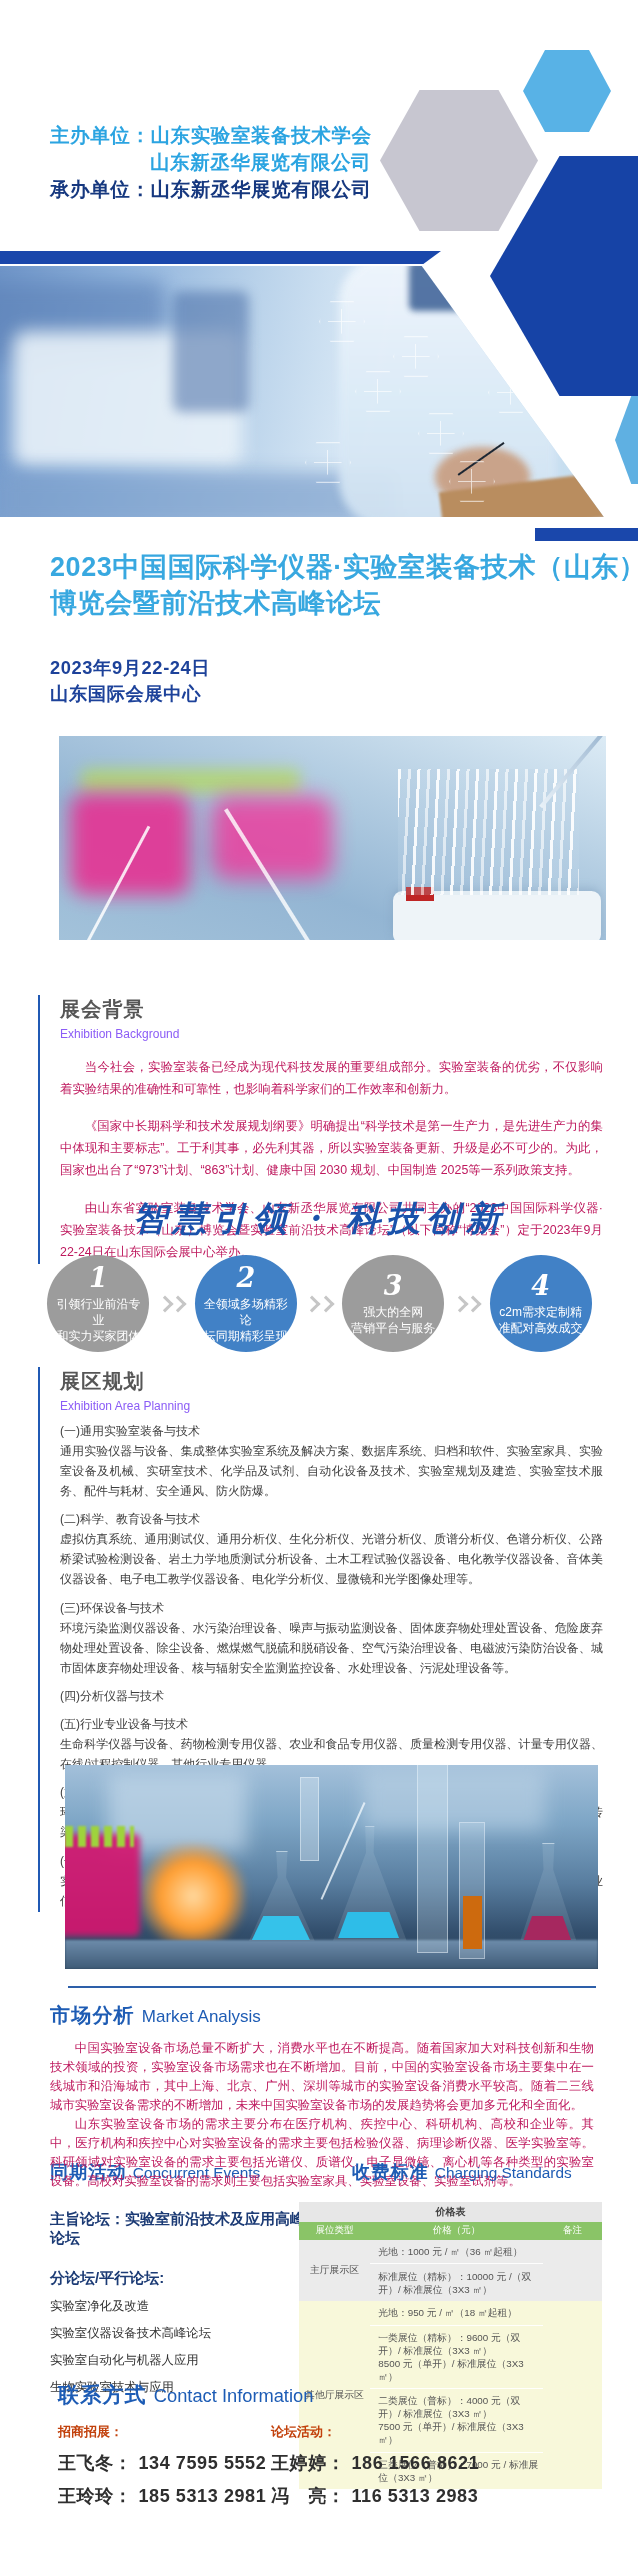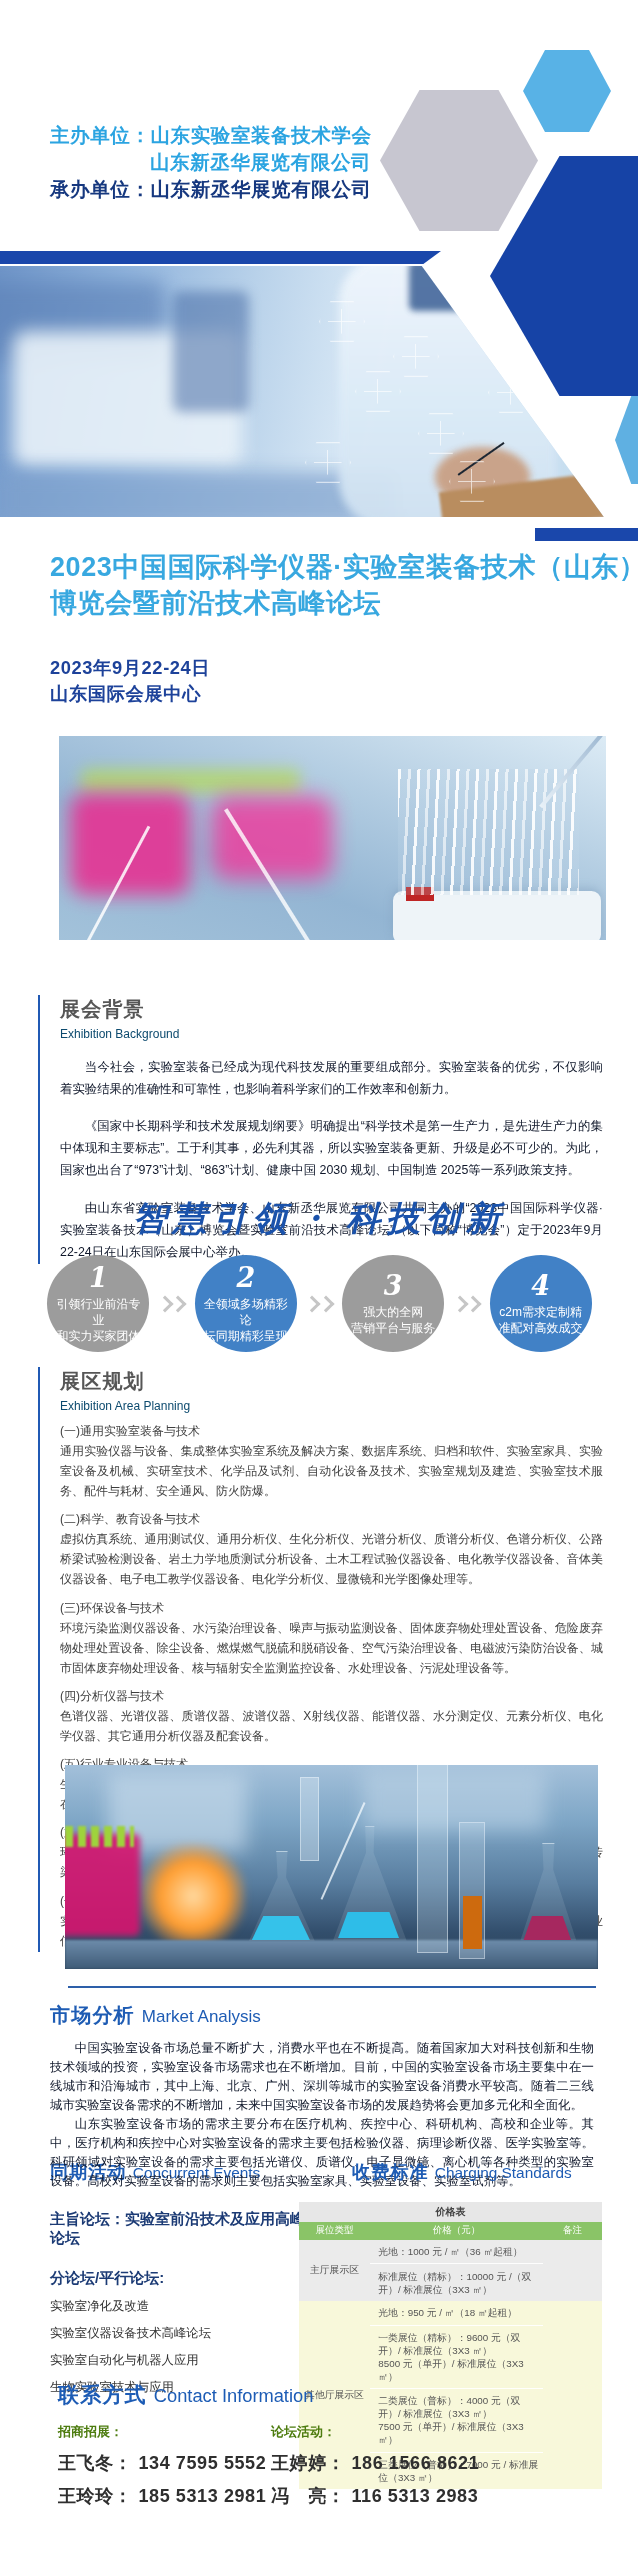--- a/index.html
+++ b/index.html
@@ -84,22 +84,22 @@
   .p2-cyl{left:66%;top:-4%;width:5.5%;height:95%;background:rgba(225,240,250,.22);border:1.2px solid rgba(235,245,252,.5);}
   .p2-cyl2{left:74%;top:28%;width:4.5%;height:66%;background:rgba(225,240,250,.2);border:1.2px solid rgba(235,245,252,.45);}
   .p2-amber{left:74.6%;top:64%;width:3.6%;height:26%;background:#cd6a0e;filter:blur(0.6px);}
   .p2-f3{left:85%;top:38%;width:11%;height:50%;clip-path:polygon(40% 0,60% 0,58% 26%,96% 94%,4% 94%,42% 26%);}
   .p2-f3l{left:86%;top:74%;width:9%;height:12%;background:#a6285f;clip-path:polygon(18% 0,82% 0,100% 100%,0 100%);filter:blur(0.6px);}
   .p2-stir{left:52%;top:16%;width:2.4px;height:52%;background:rgba(240,248,253,.8);transform:rotate(24deg);}
 
   
   .section{border-left:2.4px solid #2059b4;padding:1.2px 0 1.2px 20px;}
   .sec-h{font-size:20px;font-weight:bold;color:#565656;letter-spacing:1.2px;}
-  .sec-sub{font-size:12px;color:#0c4a6e;margin-top:3.5px;}
-  .para{font-size:12.4px;line-height:22px;color:#0f172a;text-indent:2em;text-align:justify;margin:15.4px 0 0 0;}
+  .sec-sub{font-size:12px;color:#8b5cf6;margin-top:3.5px;}
+  .para{font-size:12.4px;line-height:22px;color:#be185d;text-indent:2em;text-align:justify;margin:15.4px 0 0 0;}
 
   .slogan{left:0;top:1196px;width:639px;text-align:center;
       font-family:"DejaVu Serif",serif;font-style:italic;font-weight:bold;
       font-size:34px;color:#1a52ab;letter-spacing:6px;}
 
   .steps{left:0;top:1255px;width:639px;display:flex;justify-content:center;align-items:center;}
   .step-circle{width:102px;height:97px;border-radius:50%;color:#fff;text-align:center;
       display:flex;flex-direction:column;justify-content:center;flex:0 0 auto;}
   .step-gray{background:#9c9c9c;}
   .step-blue{background:#4181c6;}
@@ -143,21 +143,21 @@
   .pt-prices{flex:1 1 auto;}
   .pt-entry{padding:5.3px 3.5px 5.3px 8.3px;line-height:13px;border-bottom:0.6px solid rgba(255,255,255,.9);}
   .pt-entry:last-child{border-bottom:none;}
   .pt-note{width:59px;flex:0 0 auto;}
 
   .contact{left:58px;top:2365px;width:544px;margin-top:16px;}
   .ct-h-zh{font-size:21px;font-weight:bold;color:#1d5cb5;letter-spacing:1.2px;}
   .ct-h-en{font-size:18.3px;color:#1d5cb5;margin-left:7px;}
   .ct-cols{display:flex;margin-top:14px;}
   .ct-col{width:213px;flex:0 0 auto;}
-  .ct-label{font-size:13px;font-weight:bold;color:#4d7c0f;}
+  .ct-label{font-size:13px;font-weight:bold;color:#c2410c;}
   .ct-row{margin-top:9.5px;font-size:18px;font-weight:bold;color:#2f2f2f;letter-spacing:0.6px;white-space:nowrap;}
   .ct-name{margin-right:6px;}
 </style>
 </head>
 <body>
 
 <div class="page">
 
   <div class="abs hex hex-navy"></div>
   <div class="abs hex hex-gray"></div>
@@ -260,21 +260,20 @@
     <div class="sec-h">展区规划</div>
     <div class="sec-sub">Exhibition Area Planning</div>
     <div style="">
       <div class="area-label">(一)通用实验室装备与技术</div>
       <div class="area-content">通用实验仪器与设备、集成整体实验室系统及解决方案、数据库系统、归档和软件、实验室家具、实验室设备及机械、实研室技术、化学品及试剂、自动化设备及技术、实验室规划及建造、实验室技术服务、配件与耗材、安全通风、防火防爆。</div>
       <div class="area-label">(二)科学、教育设备与技术</div>
       <div class="area-content">虚拟仿真系统、通用测试仪、通用分析仪、生化分析仪、光谱分析仪、质谱分析仪、色谱分析仪、公路桥梁试验检测设备、岩土力学地质测试分析设备、土木工程试验仪器设备、电化教学仪器设备、音体美仪器设备、电子电工教学仪器设备、电化学分析仪、显微镜和光学图像处理等。</div>
       <div class="area-label">(三)环保设备与技术</div>
       <div class="area-content">环境污染监测仪器设备、水污染治理设备、噪声与振动监测设备、固体废弃物处理处置设备、危险废弃物处理处置设备、除尘设备、燃煤燃气脱硫和脱硝设备、空气污染治理设备、电磁波污染防治设备、城市固体废弃物处理设备、核与辐射安全监测监控设备、水处理设备、污泥处理设备等。</div>
       <div class="area-label">(四)分析仪器与技术</div>
-      <div class="area-content">色谱仪器、光谱仪器、质谱仪器、波谱仪器、X射线仪器、能谱仪器、水分测定仪、元素分析仪、电化学仪器、其它通用分析仪器及配套设备。</div>
       <div class="area-label">(五)行业专业设备与技术</div>
       <div class="area-content">生命科学仪器与设备、药物检测专用仪器、农业和食品专用仪器、质量检测专用仪器、计量专用仪器、在线/过程控制仪器、其他行业专用仪器。</div>
       <div class="area-label">(六)疾控与公共卫生设备与技术</div>
       <div class="area-content">环境卫生、营养与食品卫生、学校卫生与少儿卫生、放射卫生、卫生毒理、传染性疾病控制、慢性非传染性疾病控制、地方病控制、寄生虫病控制、儿童保健、妇幼保健、职业卫生、健康教育与健康促进。</div>
       <div class="area-label">(七)其他设备与技术</div>
       <div class="area-content">实验室管理、实验室认证与咨询、检验检测行业相关服务、实验室认证与咨询、废物处理和回收、专业信息、数据库、合同研究与开发(CRO)、LIMS系统及分析、智能化。</div>
     </div>
   </div>
 
   <div class="abs photo2">

